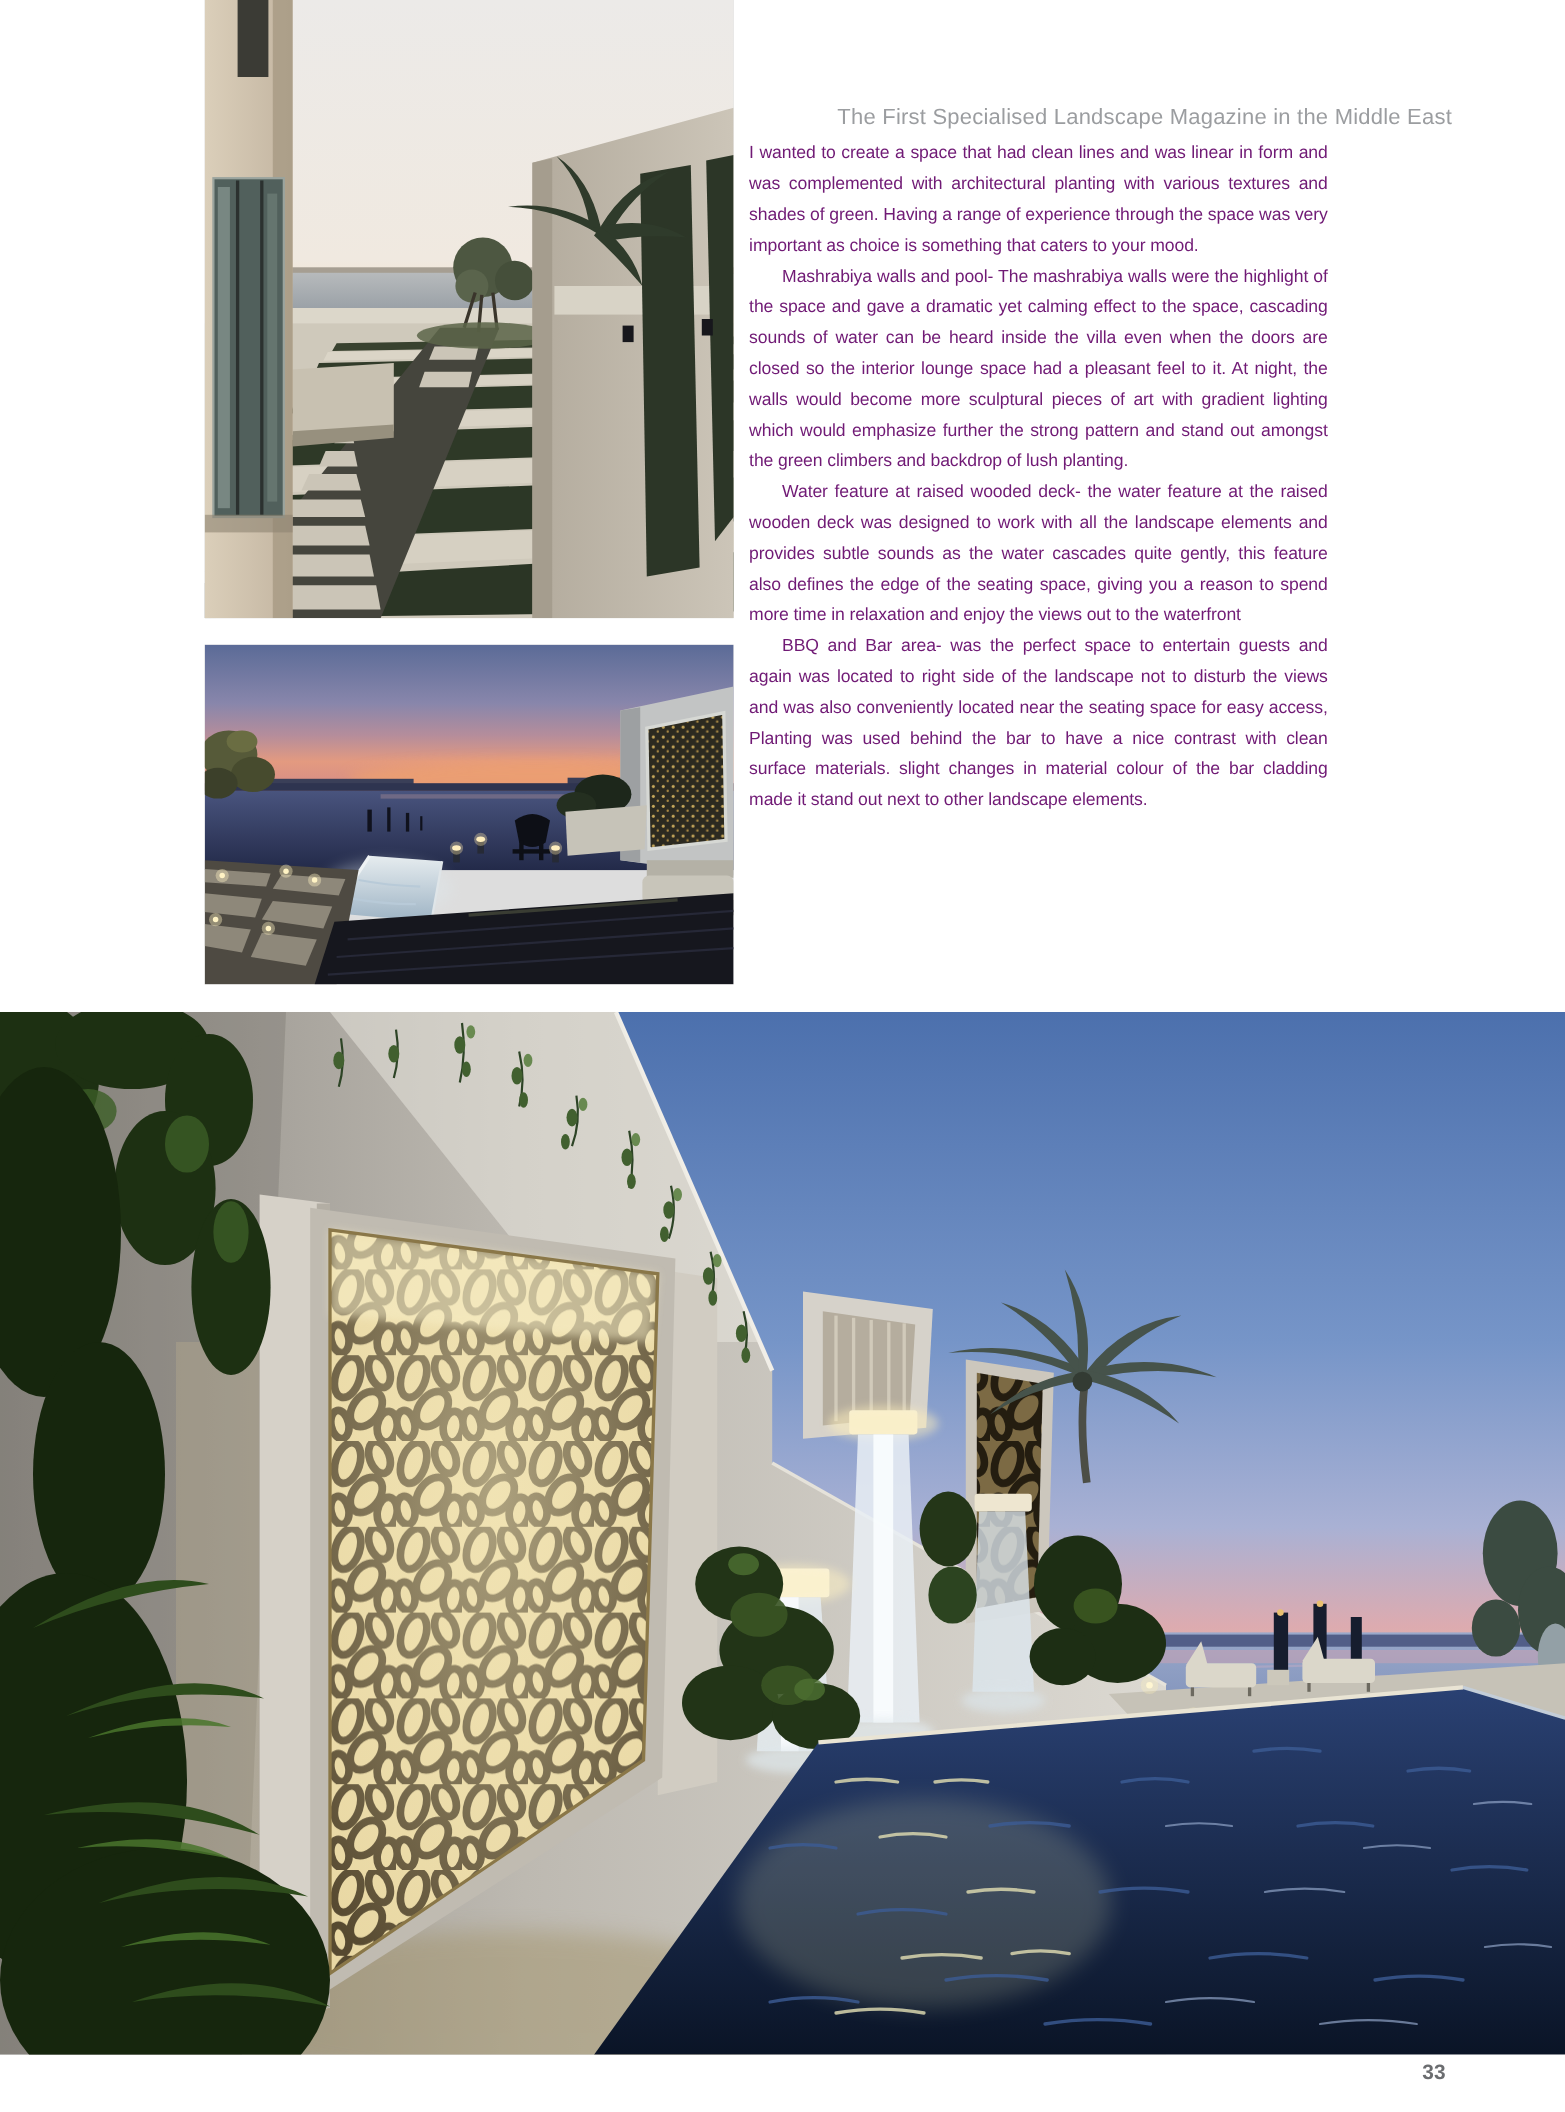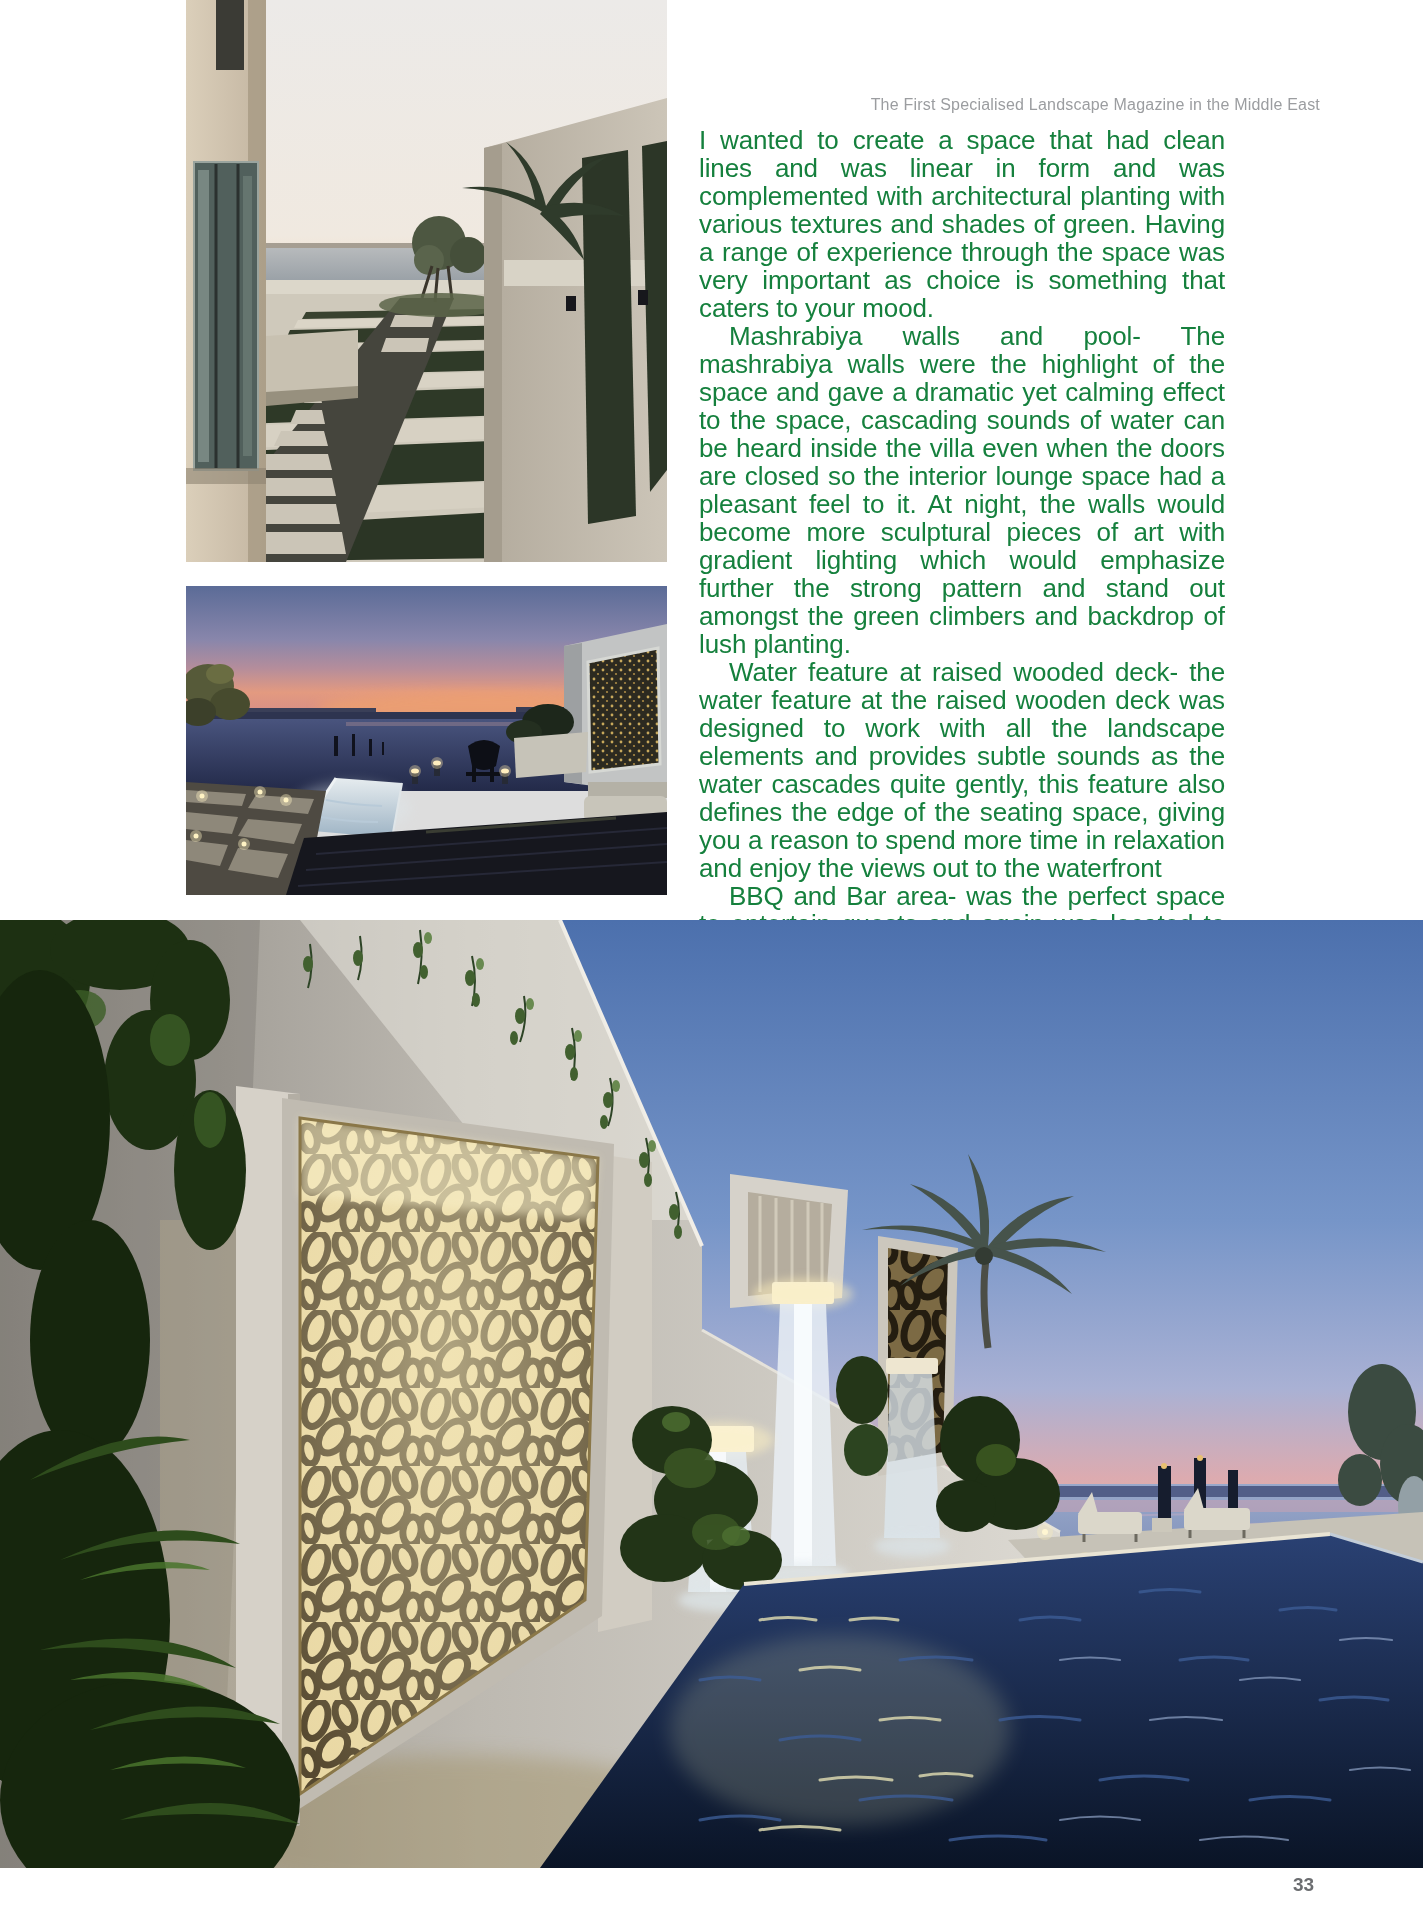--- a/index.html
+++ b/index.html
@@ -1,19 +1,19 @@
 <!DOCTYPE html>
 <html><head>
 <meta charset="utf-8">
 <style>
   html,body{margin:0;padding:0;background:#ffffff;}
   body{width:1423px;height:1920px;position:relative;font-family:"Liberation Sans",sans-serif;overflow:hidden;}
   .page{position:absolute;inset:0;background:#ffffff;}
-  .header{position:absolute;top:96px;right:103px;font-size:16px;color:#9b9da0;letter-spacing:.2px;white-space:nowrap;}
-  .article{position:absolute;left:699px;top:126px;width:526px;font-size:26px;line-height:28px;color:#15803d;text-align:justify;letter-spacing:-.1px;}
+  .header{position:absolute;top:96px;right:103px;font-size:20px;color:#9b9da0;letter-spacing:.2px;white-space:nowrap;}
+  .article{position:absolute;left:681px;top:126px;width:526px;font-size:16px;line-height:28px;color:#701a75;text-align:justify;letter-spacing:-.1px;}
   .article p{margin:0;}
   .article p + p{text-indent:30px;}
   .photo{position:absolute;overflow:hidden;background:#dddddd;}
   .photo svg{display:block;width:100%;height:100%;}
   .photo1{left:186px;top:0;width:481px;height:562px;}
   .photo2{left:186px;top:586px;width:481px;height:309px;}
   .photo3{left:0;top:920px;width:1423px;height:948px;}
   .pagenum{position:absolute;left:1293px;top:1874px;font-size:19px;font-weight:bold;color:#6b6d70;}
 </style>
 </head>

